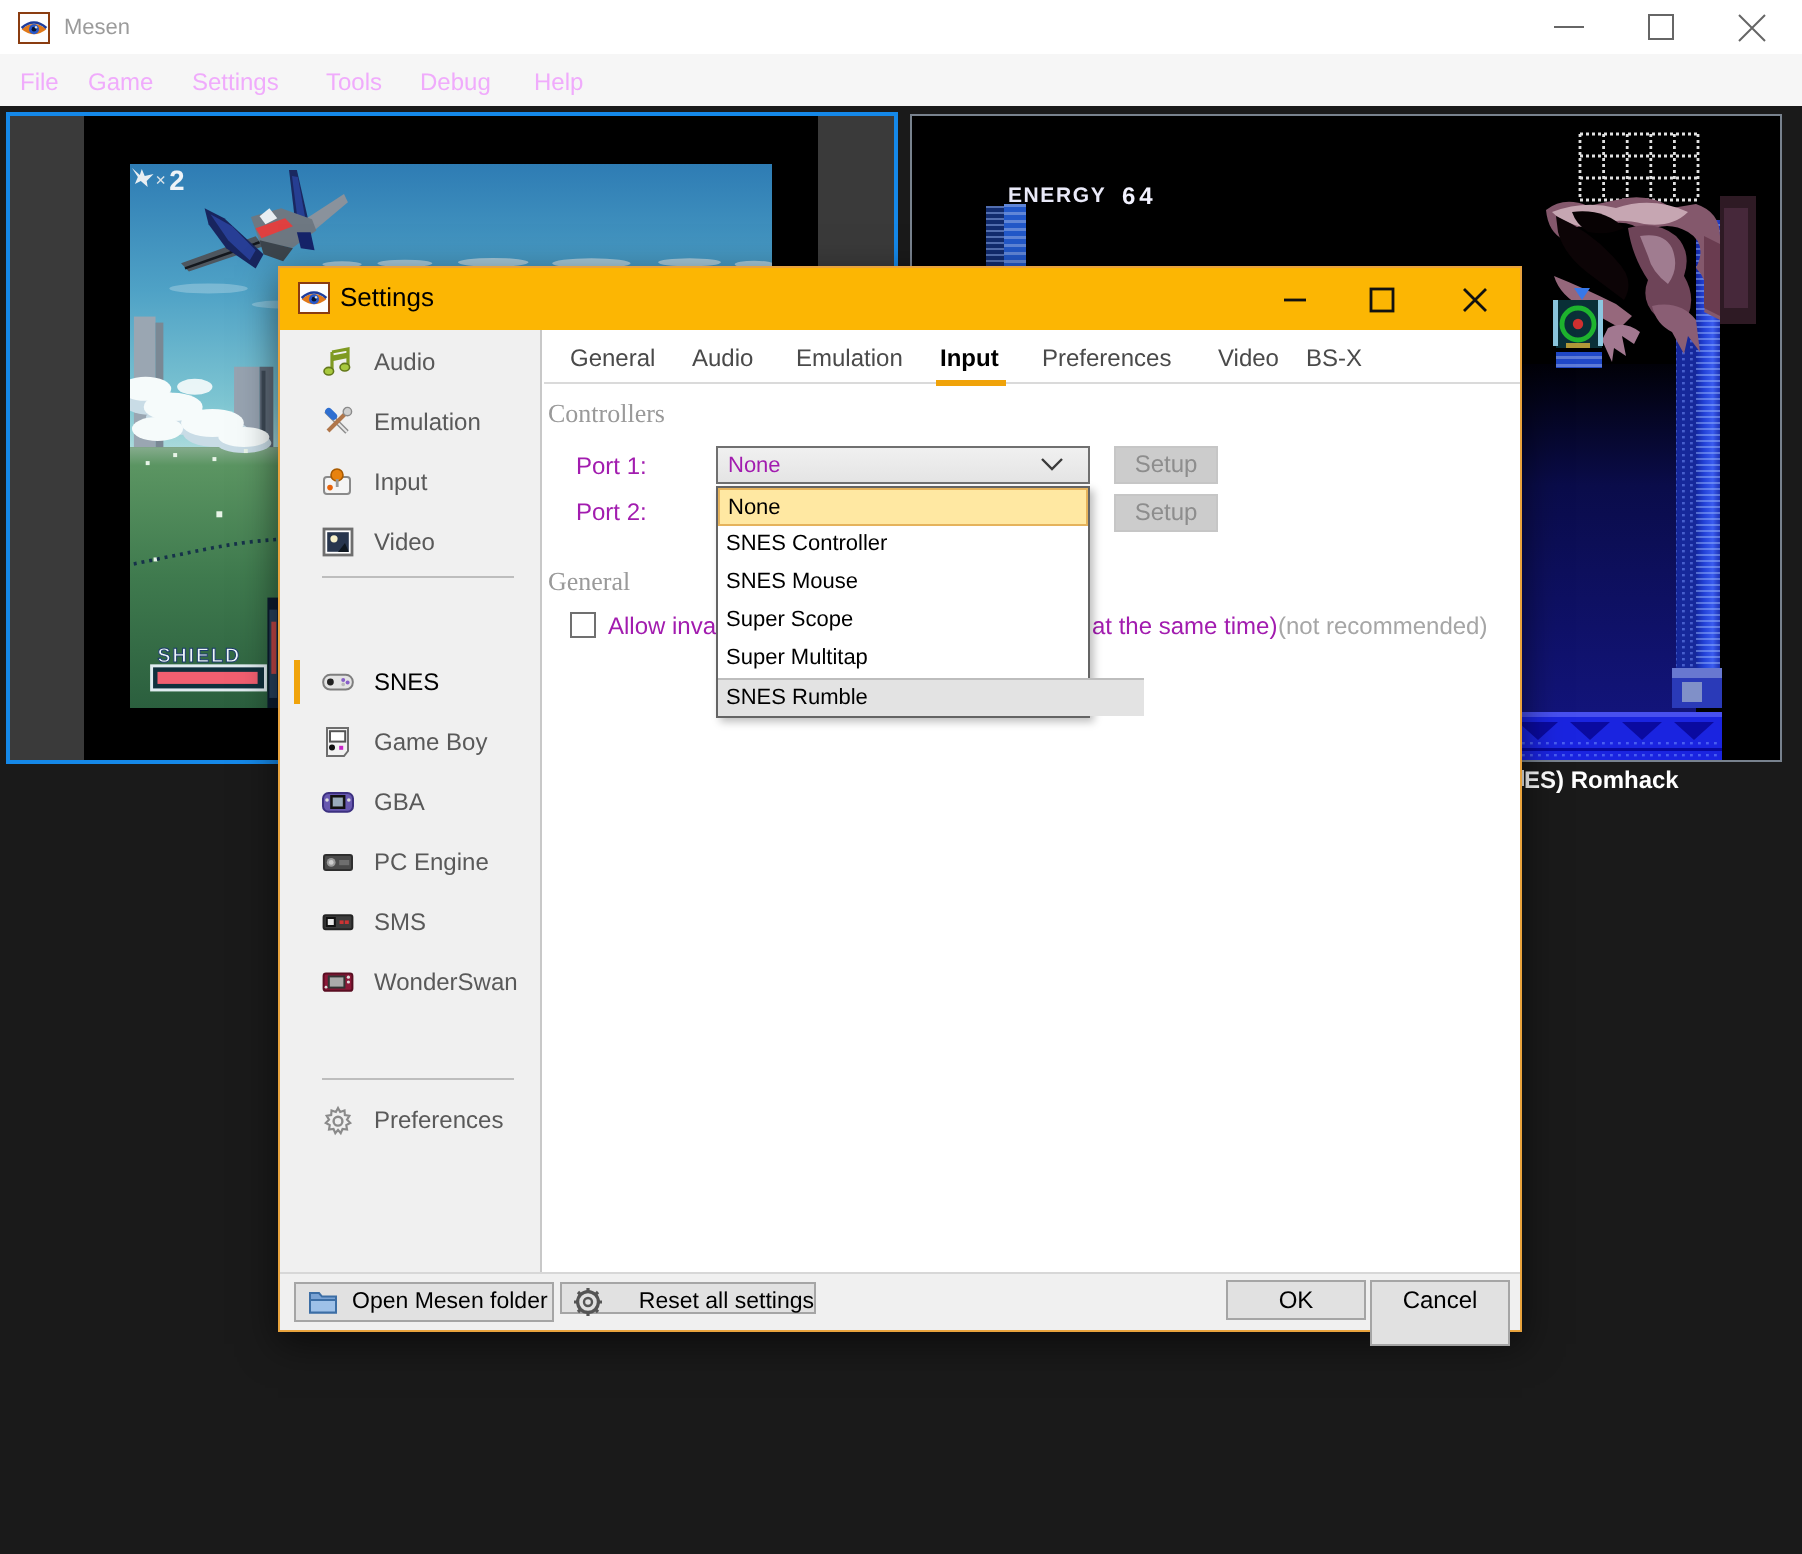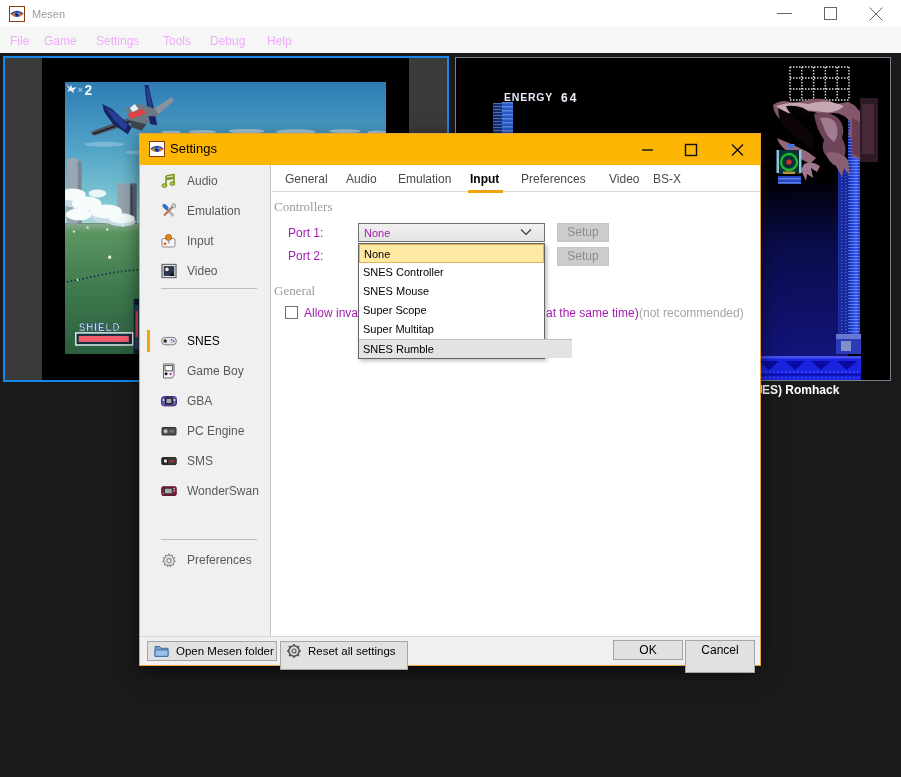--- a/index.html
+++ b/index.html
@@ -425,21 +425,21 @@
       <div style="position:absolute;left:0;top:76px;width:185px;height:19px;font-size:11px;line-height:19px;padding-left:4px">Super Multitap</div>
       <div style="position:absolute;left:0;top:95px;width:213px;height:19px;background:#e3e3e3;border-top:1px solid #bdbdbd;font-size:11px;line-height:18px;padding-left:4px">SNES Rumble</div>
     </div>
 
     <div id="dbottom" class="abs"></div>
     <div class="btn" style="left:7px;top:507px;width:130px;height:20px;line-height:18px;text-align:left;padding-left:28px;font-size:11.5px">Open Mesen folder</div>
     <svg class="abs" style="left:14px;top:510px" width="15" height="14" viewBox="0 0 15 14">
         <path d="M1 2.5 h4.5 l1.5 1.8 h7 v8 h-13 z" fill="#7aa3d4" stroke="#3c6ea5"></path>
         <path d="M1 6 h13 v6.3 h-13 z" fill="#9ec1e8" stroke="#3c6ea5"></path>
       </svg>
-    <div class="btn" style="left:140px;top:507px;width:128px;height:29px;line-height:18px;text-align:left;padding-left:27px;font-size:11.5px">Reset all settings</div>
+    <div class="btn" style="left:140px;top:507px;width:128px;height:16px;line-height:18px;text-align:right;padding-left:27px;font-size:11.5px">Reset all settings</div>
     <svg class="abs" style="left:146px;top:509px" width="16" height="16" viewBox="0 0 16 16">
         <circle cx="8" cy="8" r="5.2" fill="none" stroke="#555" stroke-width="1.6"></circle>
         <circle cx="8" cy="8" r="2" fill="none" stroke="#555" stroke-width="1.2"></circle>
         <path d="M8 1 v2 M8 13 v2 M1 8 h2 M13 8 h2 M3 3 l1.4 1.4 M11.6 11.6 L13 13 M13 3 l-1.4 1.4 M4.4 11.6 L3 13" stroke="#555" stroke-width="1.6"></path>
       </svg>
     <div class="btn" style="left:473px;top:506px;width:70px;height:20px;line-height:18px">OK</div>
     <div class="btn" style="left:545px;top:506px;width:70px;height:33px;line-height:18px">Cancel</div>
   </div>
 
 </div>

